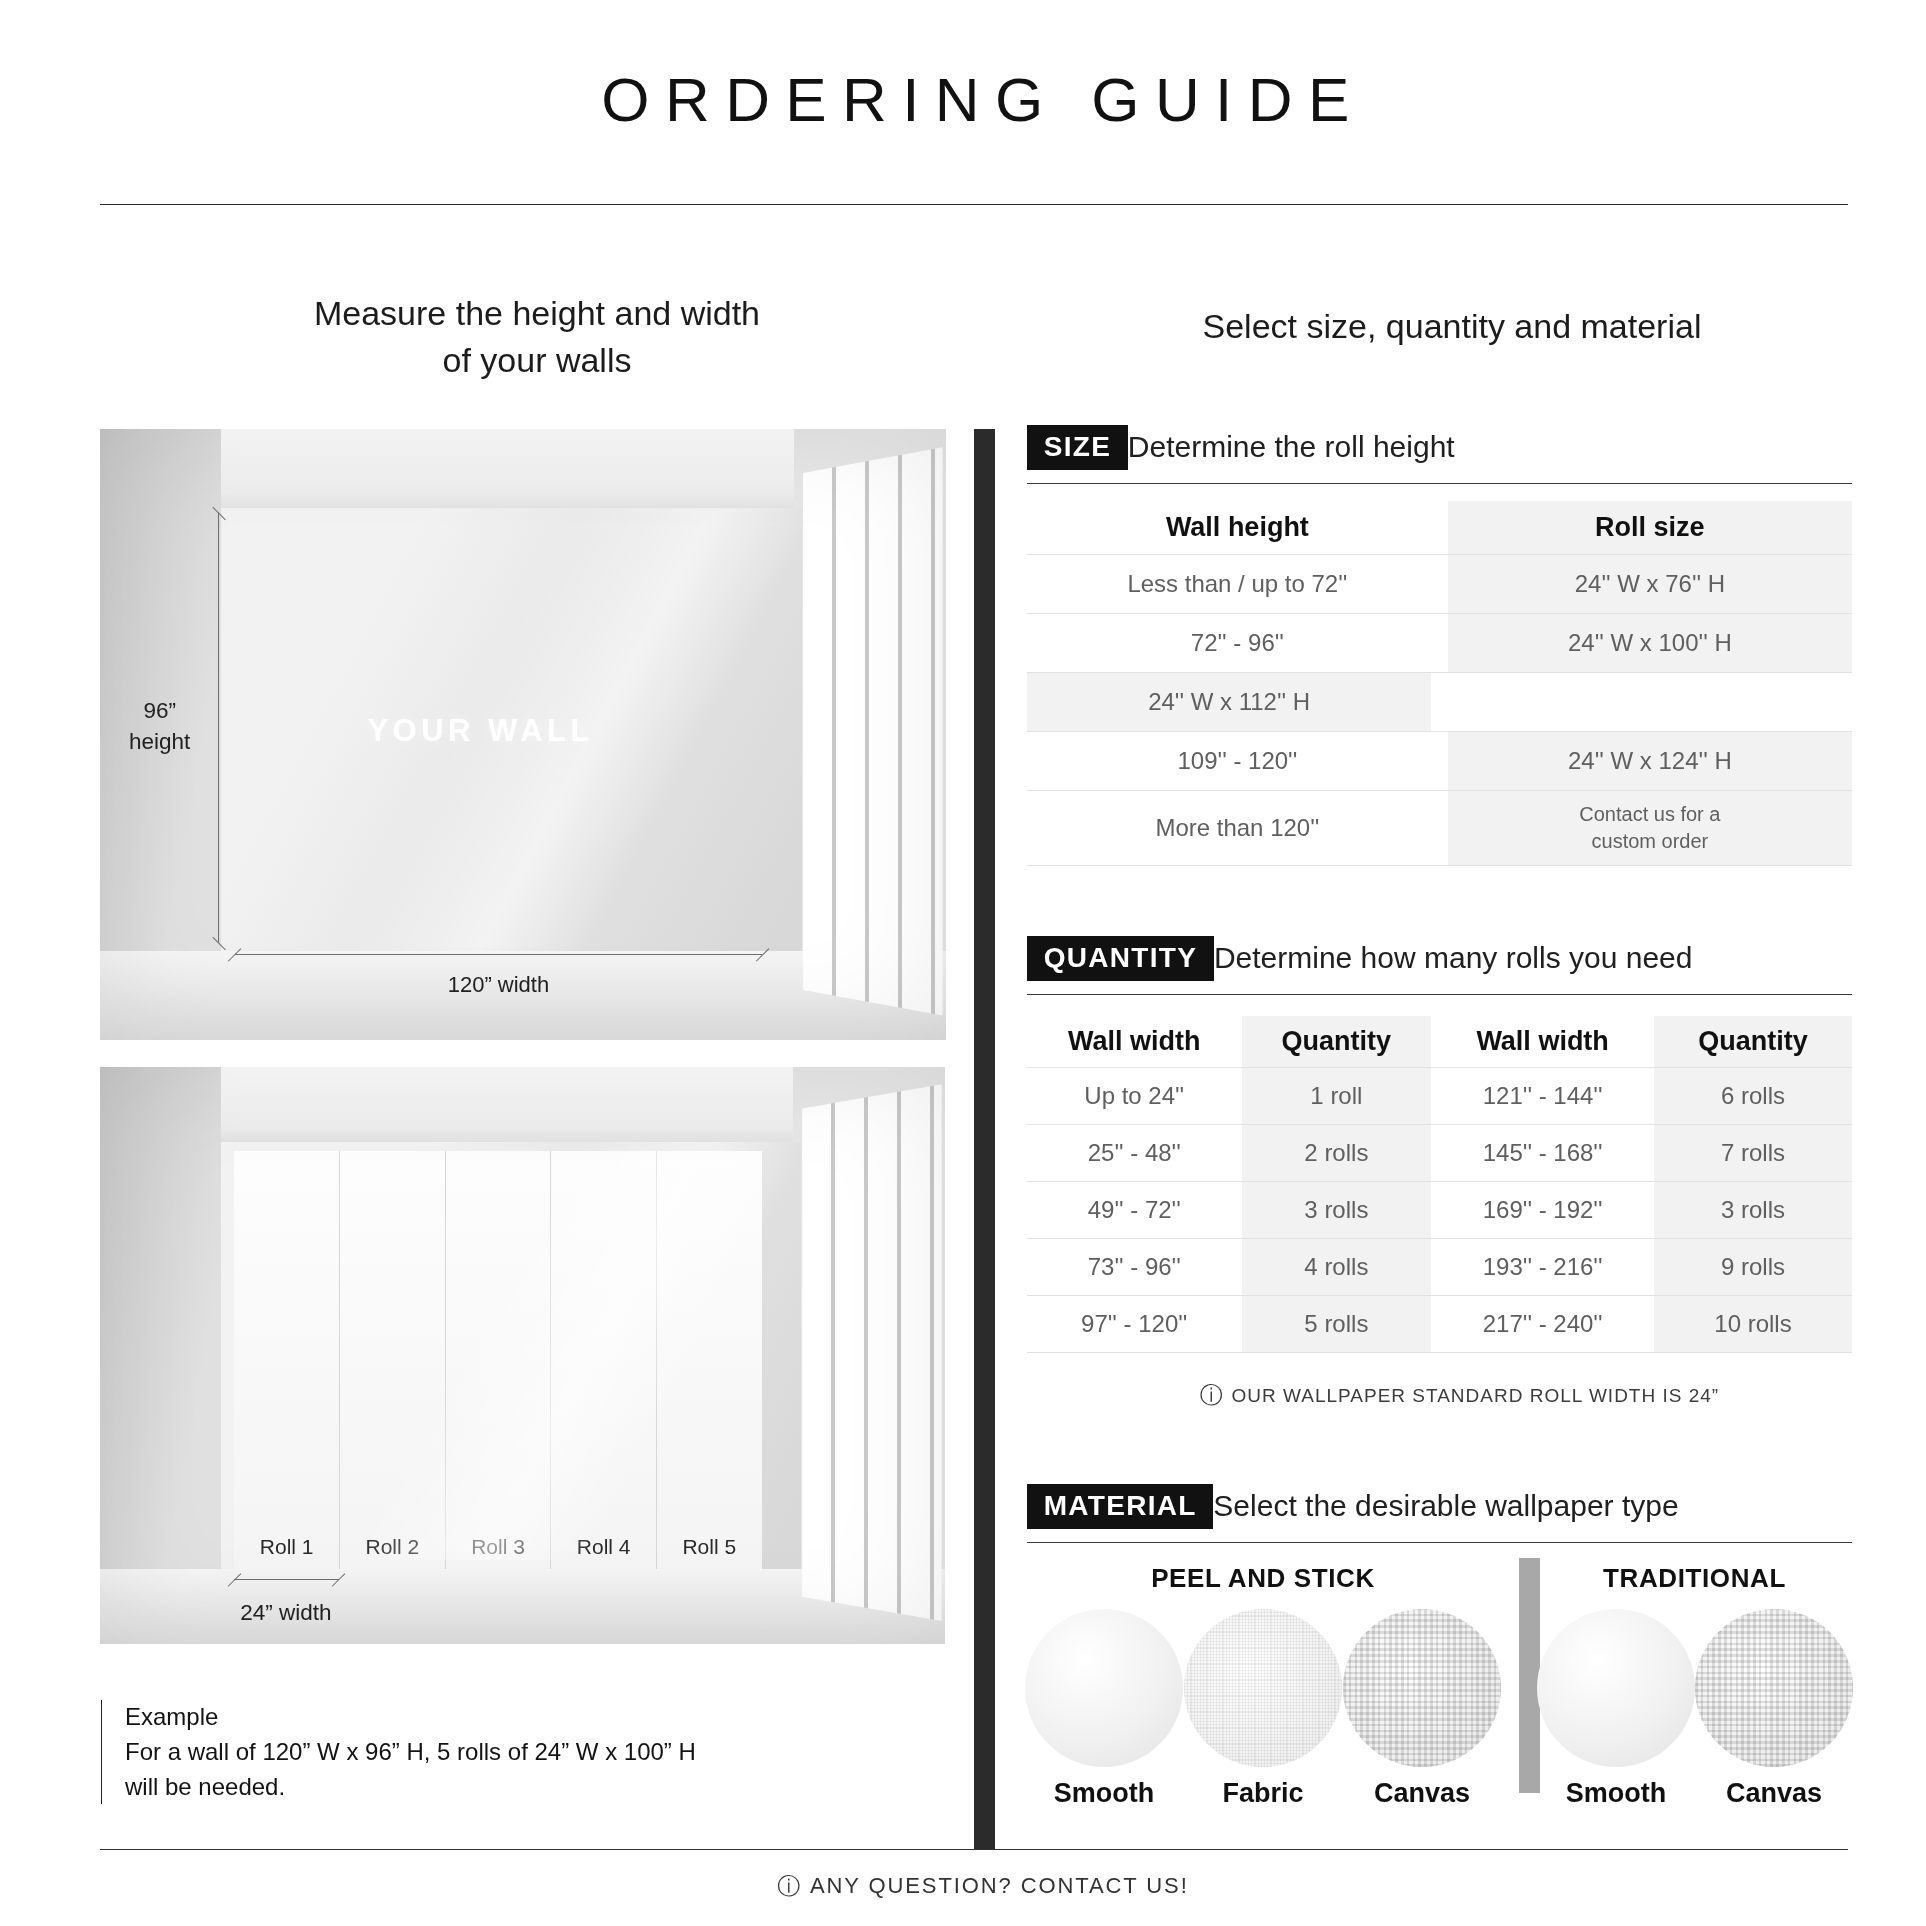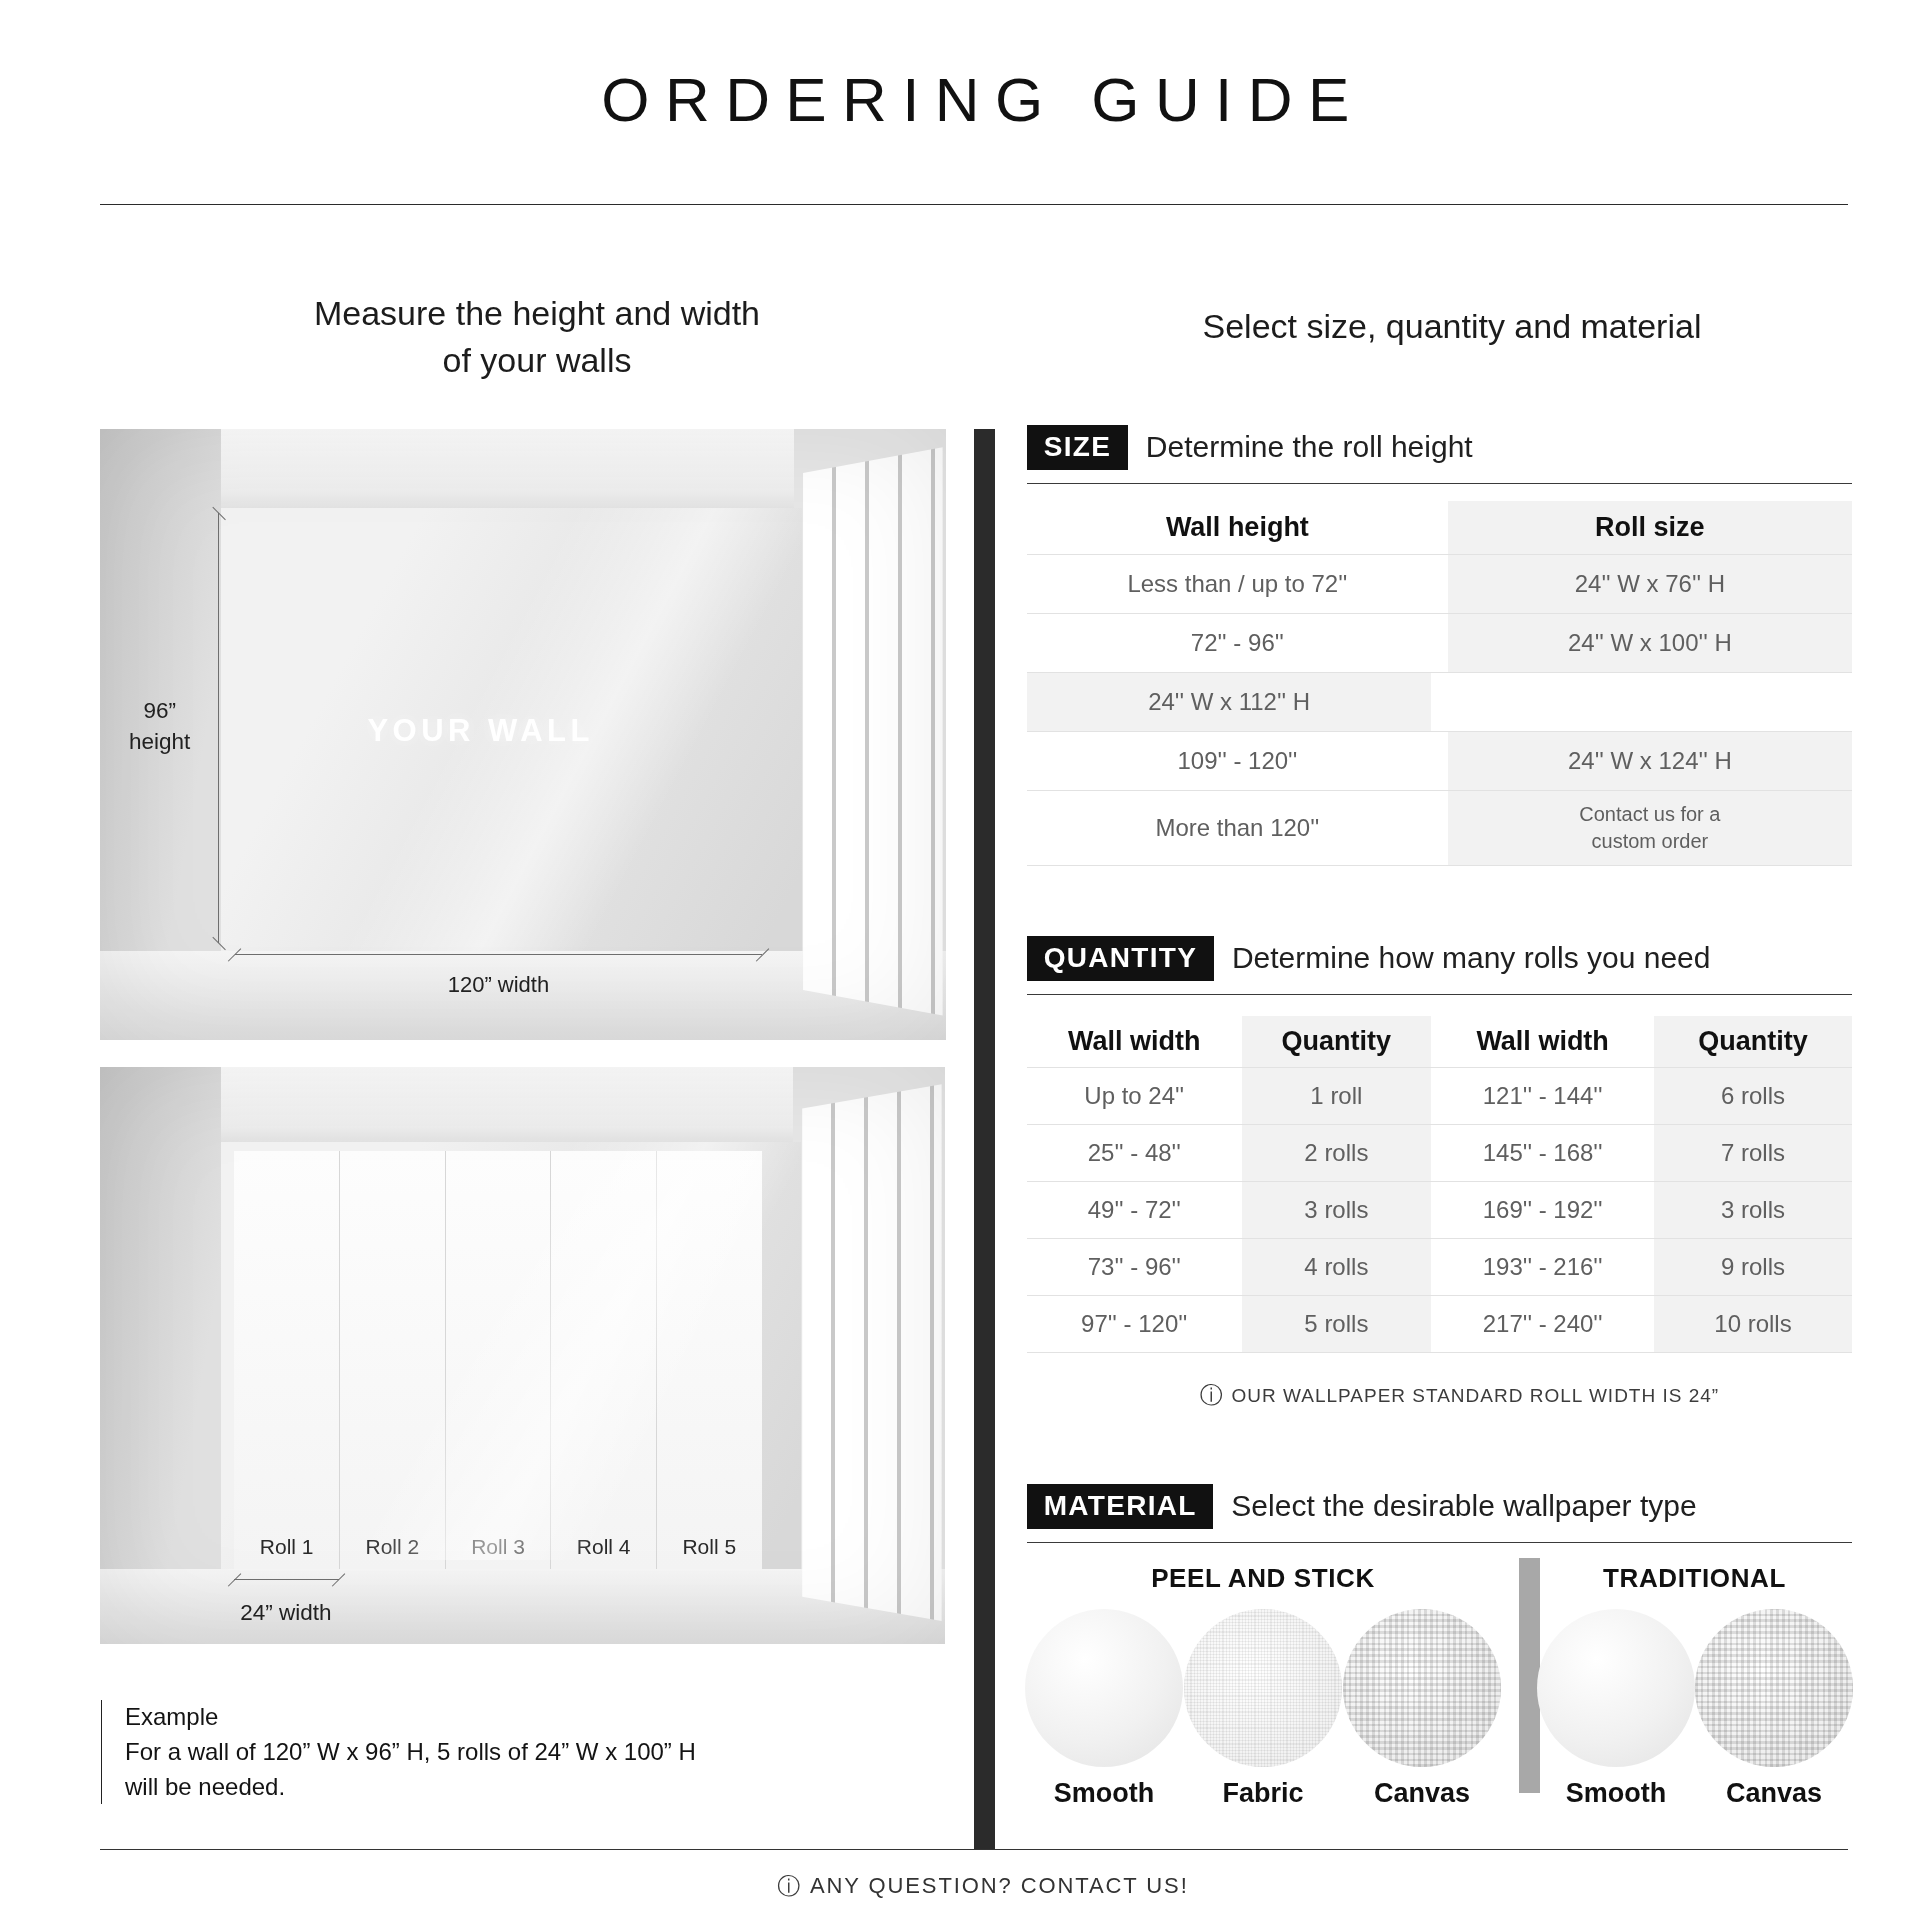--- a/index.html
+++ b/index.html
@@ -66,21 +66,21 @@
   .panel{flex:1;position:relative;background:linear-gradient(180deg,#fdfdfd,#f4f4f4);}
   .panel + .panel{border-left:1.3px solid #d7d7d7;}
   .panel-label{position:absolute;left:0;right:0;bottom:2.5%;text-align:center;font-size:21px;color:#2a2a2a;}
 
   
   #example{top:1700px;left:101px;width:803px;border-left:1.9px solid #222;
     padding-left:23px;font-size:24px;line-height:1.45;color:#141414;}
 
   
   .section-head{position:absolute;left:1027px;width:825px;display:flex;align-items:center;
-    gap:18px;border-bottom:1.3px solid #3a3a3a;padding-bottom:13px;}
+    border-bottom:1.3px solid #3a3a3a;padding-bottom:13px;}
   .badge{display:inline-block;background:#111111;color:#ffffff;font-weight:700;
     font-size:28px;padding:6.4px 16.7px;letter-spacing:1.3px;}
   .section-subtitle{font-size:30px;color:#202020;}
   #size-head{top:425px;}
   #quantity-head{top:936px;}
   #material-head{top:1484px;}
 
   .tbl{position:absolute;left:1027px;width:825px;}
   #size-table{top:501px;}
   #quantity-table{top:1016px;}

